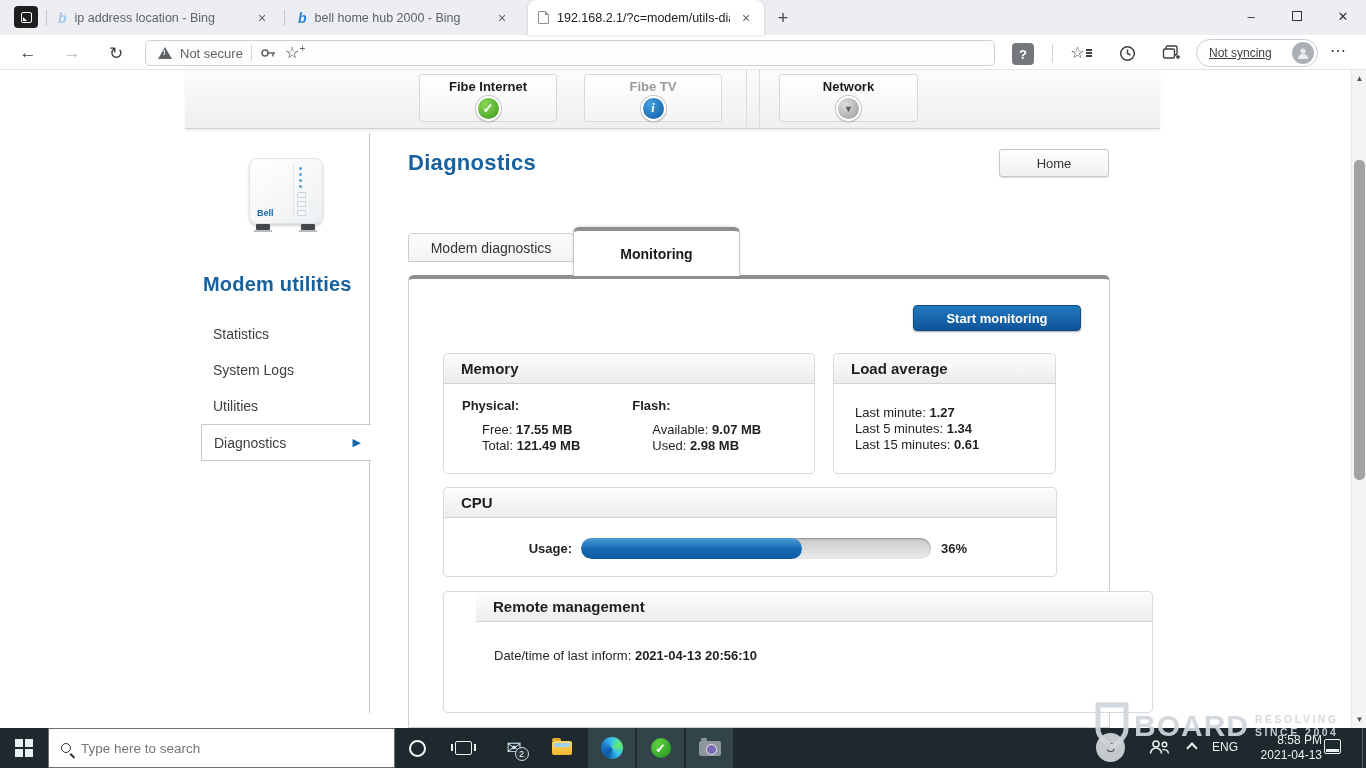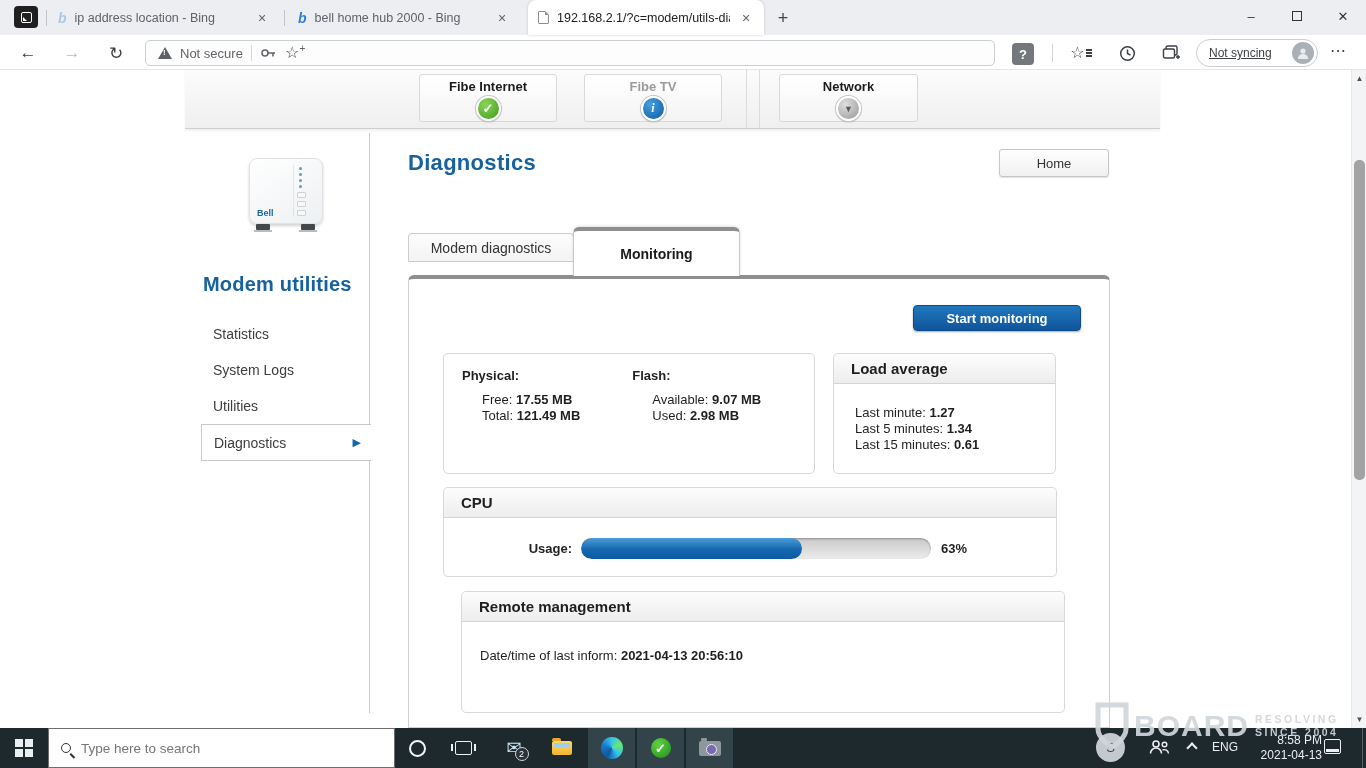--- a/index.html
+++ b/index.html
@@ -315,20 +315,21 @@
     <div class="page-title">Diagnostics</div>
     <div class="home-btn">Home</div>
 
     <div class="tab-inactive">Modem diagnostics</div>
     <div class="tab-active">Monitoring</div>
     <div class="panel"></div>
 
     <div class="start-btn">Start monitoring</div>
 
     <div class="card" style="left:443px; top:283px; width:372px; height:121px;">
+      <div class="card-h">Memory</div>
       <div class="card-b mem-cols">
         <div class="mem-col">
           <div class="h">Physical:</div>
           <div class="r"><span>Free:</span> <b>17.55 MB</b></div>
           <div class="r"><span>Total:</span> <b>121.49 MB</b></div>
         </div>
         <div class="mem-col">
           <div class="h">Flash:</div>
           <div class="r"><span>Available:</span> <b>9.07 MB</b></div>
           <div class="r"><span>Used:</span> <b>2.98 MB</b></div>
@@ -345,25 +346,25 @@
       </div>
     </div>
 
     <div class="card" style="left:443px; top:417px; width:614px; height:90px;">
       <div class="card-h">CPU</div>
       <div class="card-b cpu-row">
         <span class="cpu-label">Usage:</span>
         <span class="cpu-track">
           <span class="cpu-fill" style="display: block; width: 63%;"></span>
         </span>
-        <span class="cpu-pct">63%</span>
-      </div>
-    </div>
-
-    <div class="card" style="left:461px; top:521px; width:604px; height:122px;">
+        <span class="cpu-pct">36%</span>
+      </div>
+    </div>
+
+    <div class="card" style="left:443px; top:521px; width:710px; height:122px;padding-left:32px;">
       <div class="card-h">Remote management</div>
       <div class="card-b rm-line">
         <span>Date/time of last inform:</span> <b>2021-04-13 20:56:10</b>
       </div>
     </div>
 
     <div class="pscroll">
       <div class="arr" style="top:4px">▲</div>
       <div class="thumb"></div>
       <div class="arr" style="bottom:4px">▼</div>

